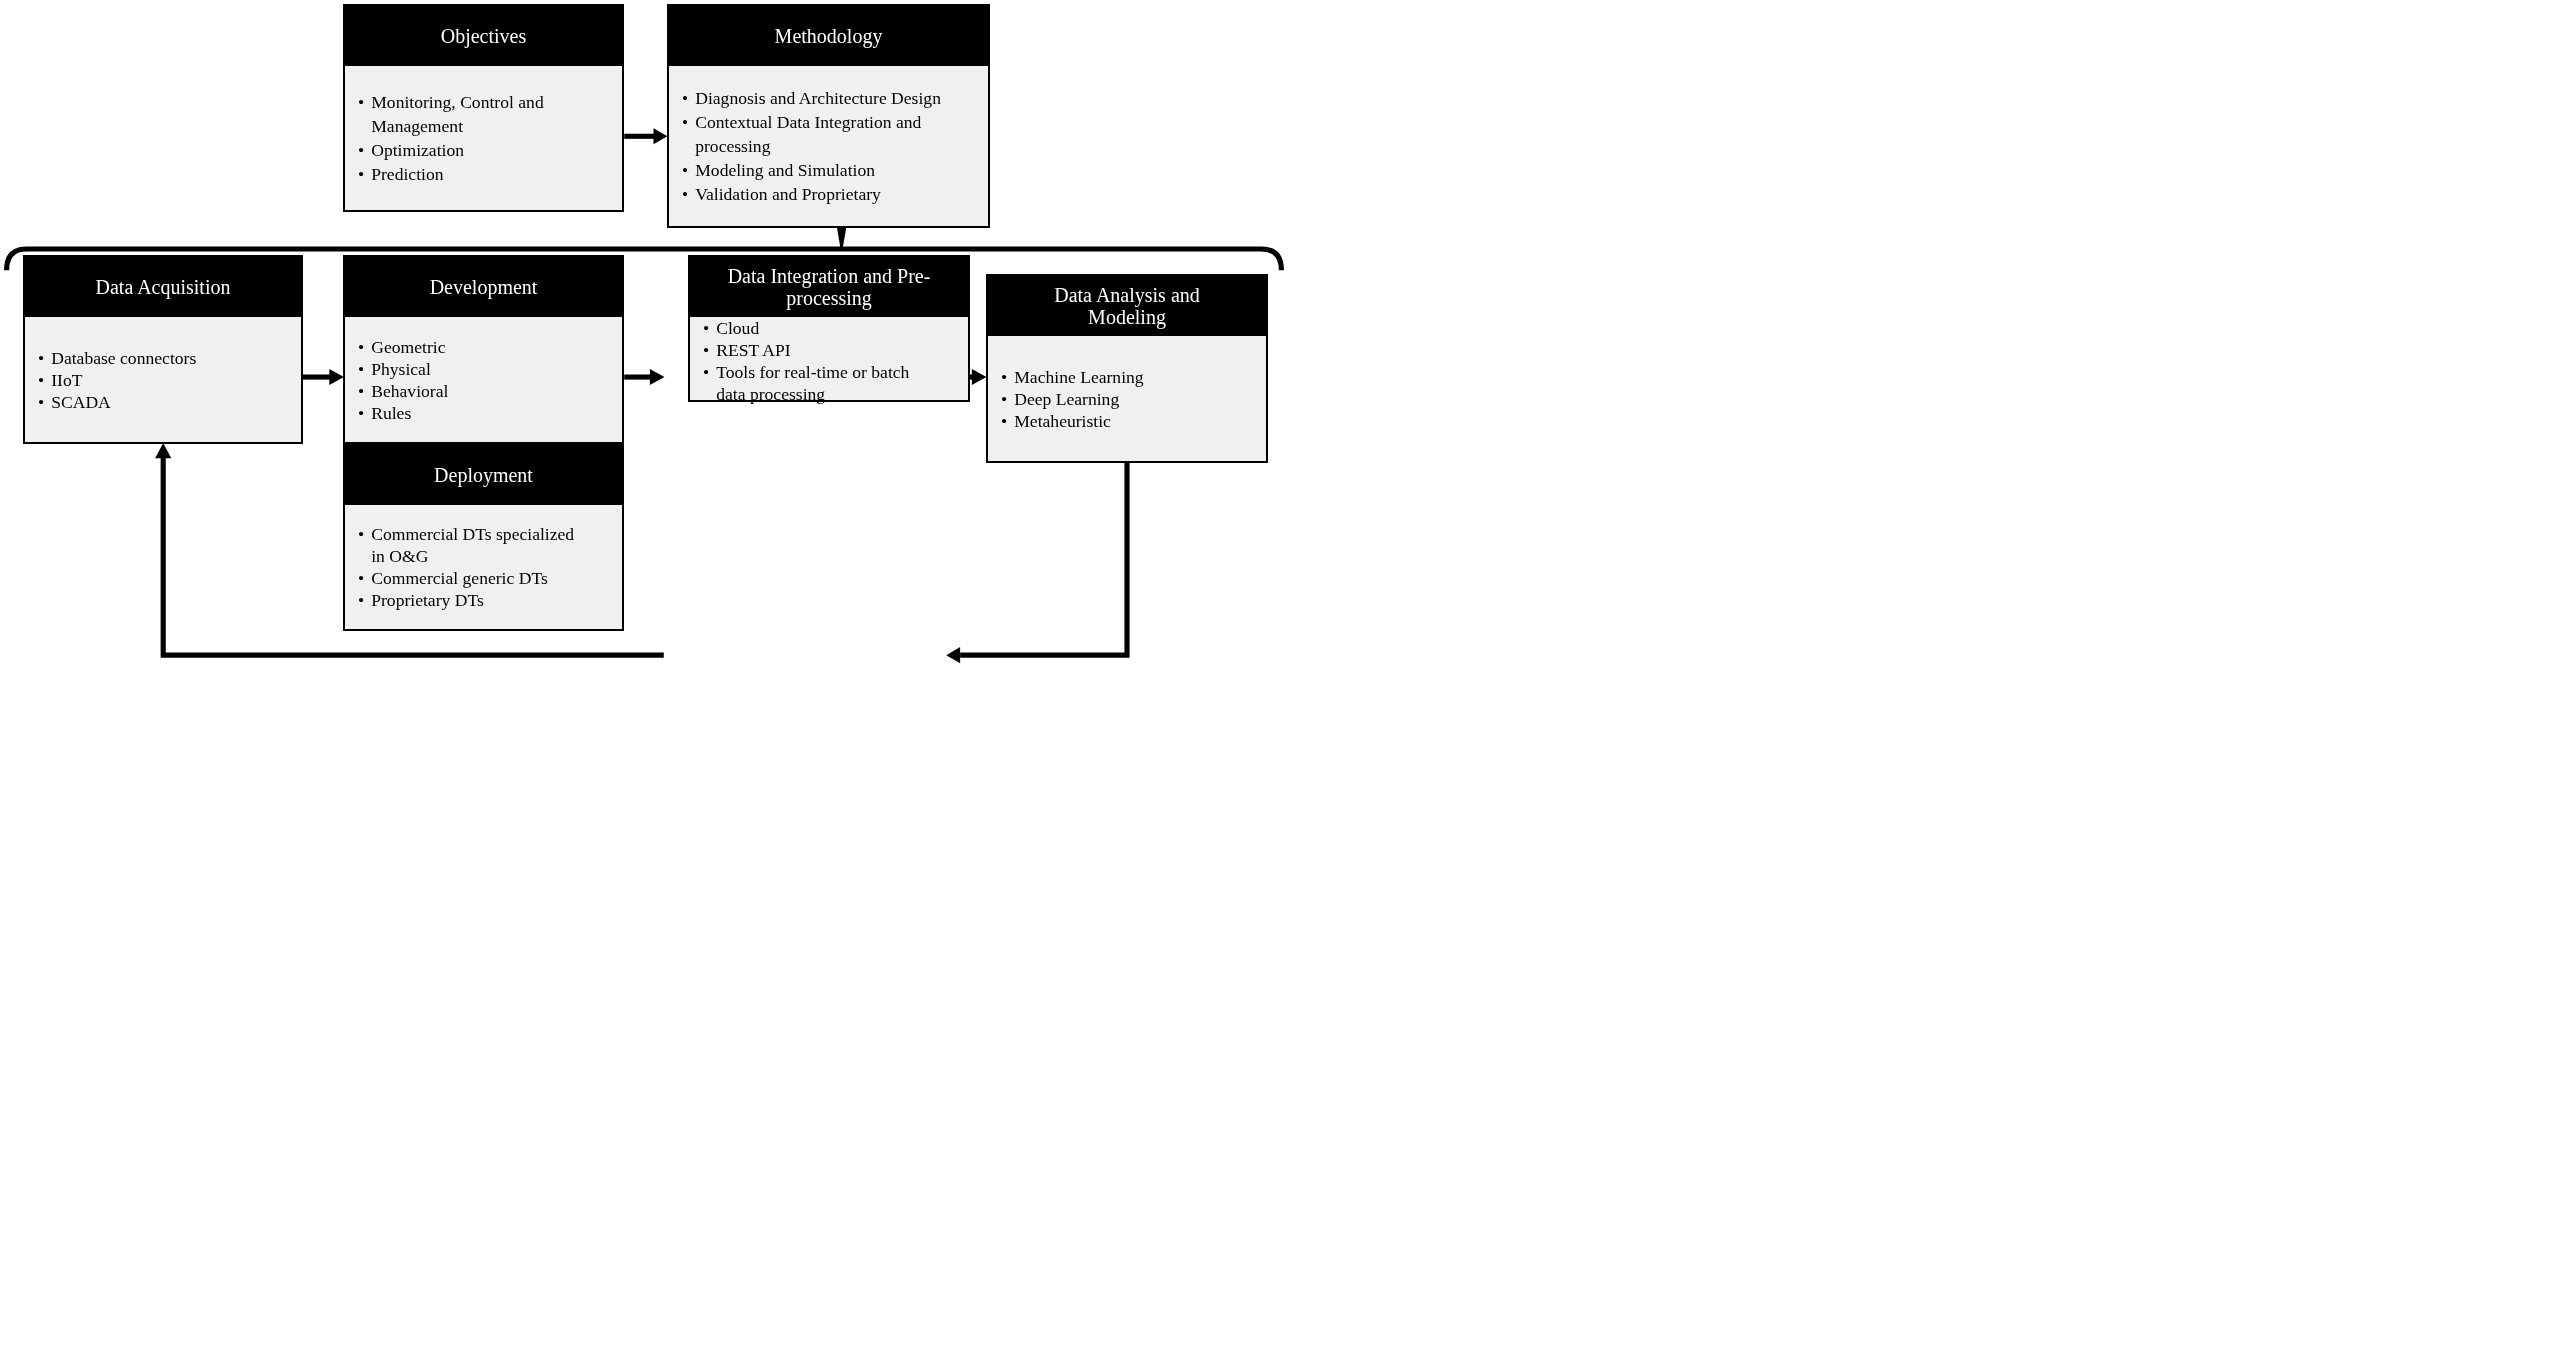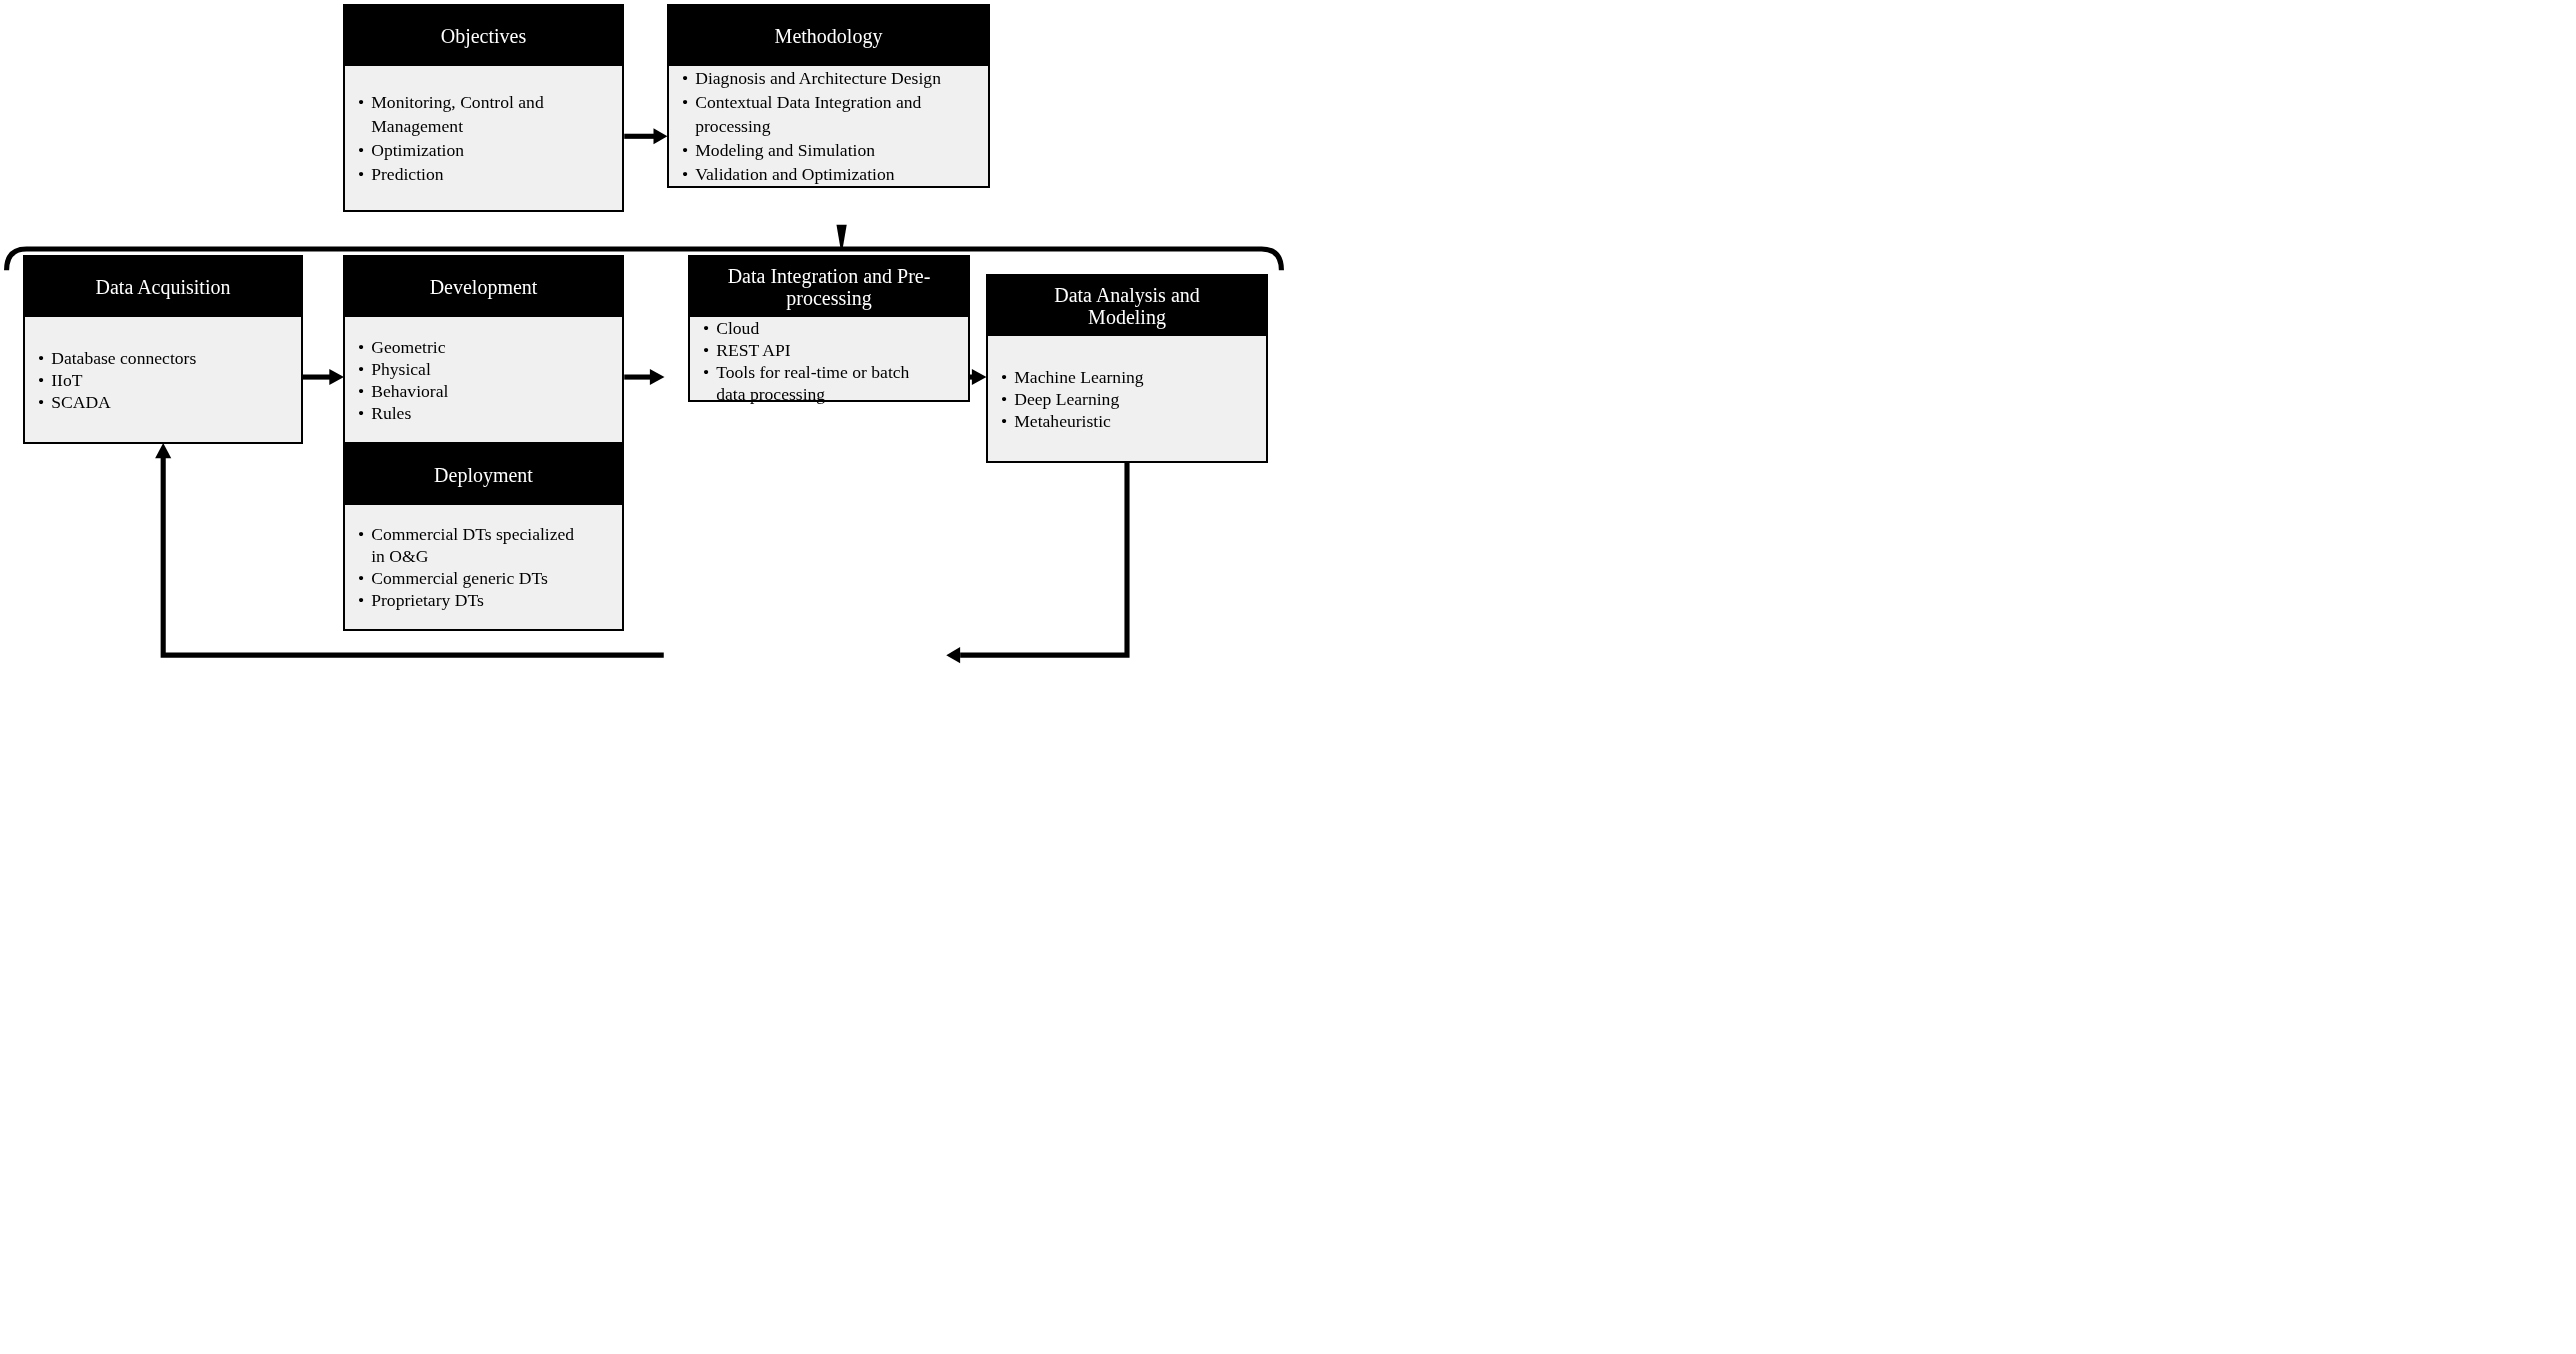--- a/index.html
+++ b/index.html
@@ -122,31 +122,31 @@
     <div class="box-body">
       <ul class="bullets">
           <li>Monitoring, Control and
 Management</li>
           <li>Optimization</li>
           <li>Prediction</li>
         </ul>
     </div>
   </div>
 
-  <div class="box top" style="left:667px; top:4.4px; width:323px; height:184px;">
+  <div class="box top" style="left:667px; top:4.4px; width:323px; height:224px;">
     <div class="box-header">
       <span class="box-title">Methodology</span>
     </div>
     <div class="box-body">
       <ul class="bullets">
           <li>Diagnosis and Architecture Design</li>
           <li>Contextual Data Integration and
 processing</li>
           <li>Modeling and Simulation</li>
-          <li>Validation and Optimization</li>
+          <li>Validation and Proprietary</li>
         </ul>
     </div>
   </div>
 
   <div class="box" style="left:343px; top:255px; width:281px; height:189px;">
     <div class="box-header">
       <span class="box-title">Development</span>
     </div>
     <div class="box-body">
       <ul class="bullets">

